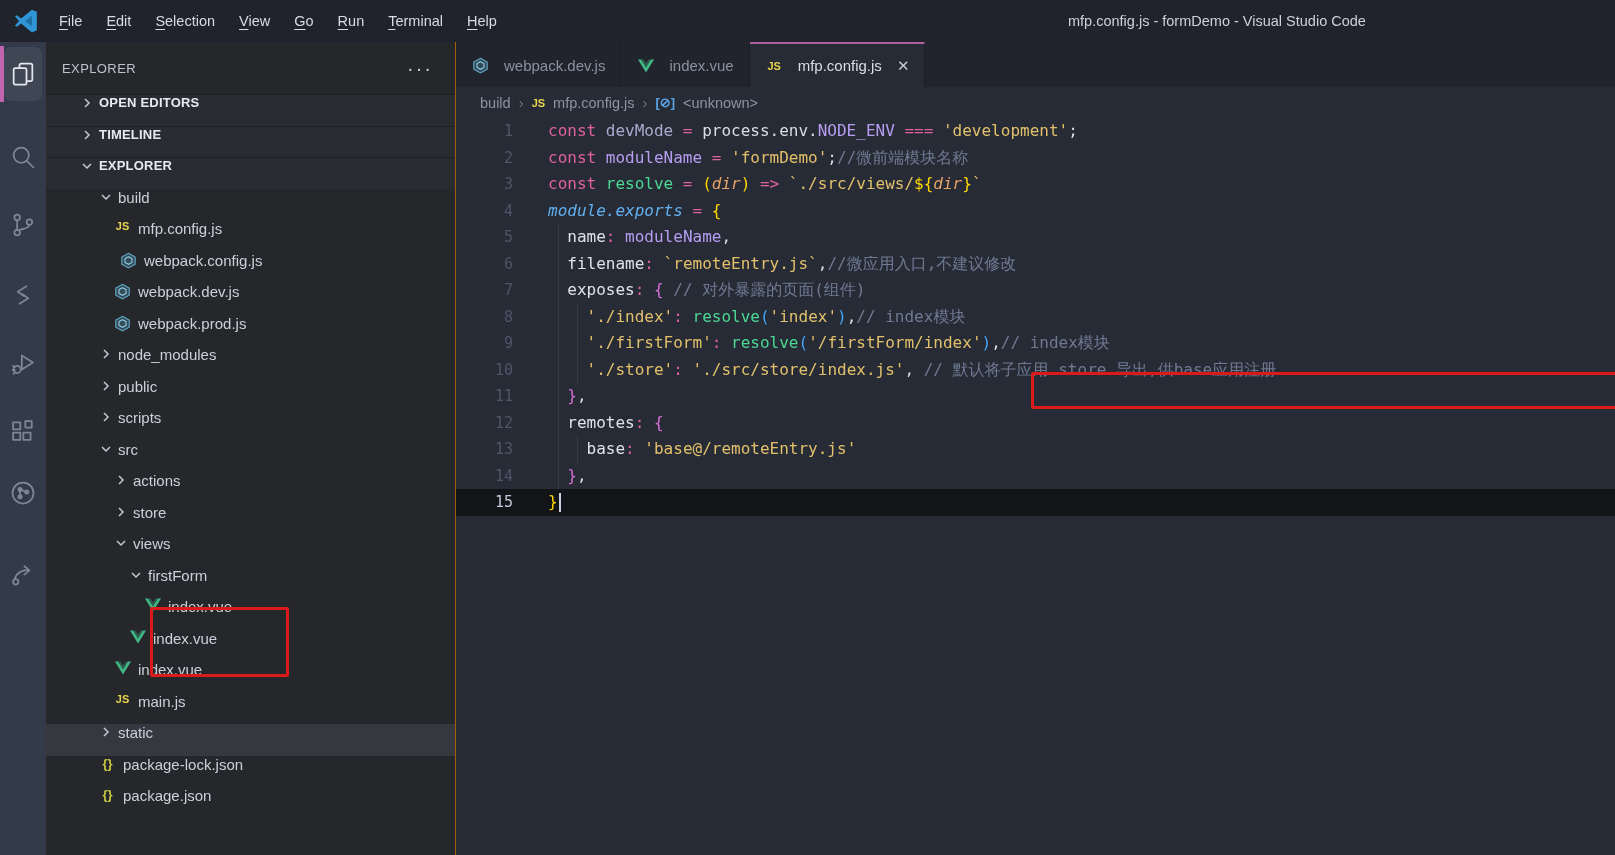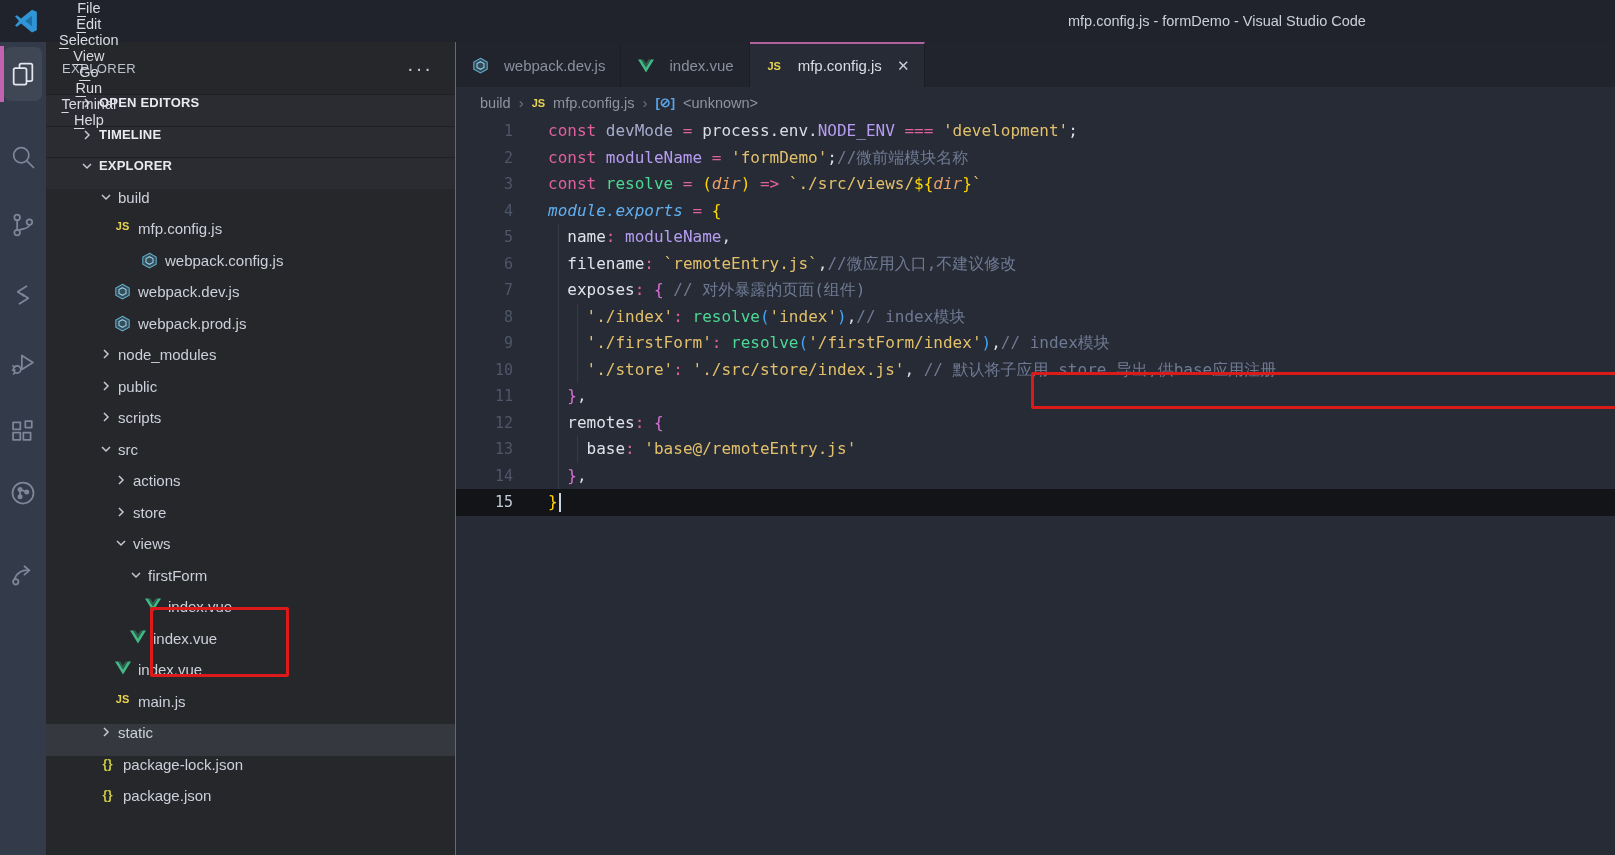--- a/index.html
+++ b/index.html
@@ -2,21 +2,21 @@
 <html><head>
 <meta charset="utf-8">
 <style>
   html,body{margin:0;padding:0;background:#111;}
   #app{position:relative;width:1615px;height:855px;overflow:hidden;background:#272b35;
        font-family:"Liberation Sans",sans-serif;-webkit-font-smoothing:antialiased;}
   
   .titlebar{position:absolute;top:0;left:0;right:0;height:42px;background:#20232b;
             display:flex;align-items:center;z-index:5;}
   .vslogo{margin:0 8px 0 13px;width:26px;height:26px;flex:none;}
-  .menubar{display:flex;height:100%;align-items:center;flex-direction:column;}
+  .menubar{display:flex;height:100%;align-items:center;}
   .menu-item{padding:0 12px;font-size:14.5px;color:#d8dbe2;height:100%;display:flex;align-items:center;cursor:default;}
   .menu-item u{text-underline-offset:3px;text-decoration-thickness:1px;}
   .window-title{position:absolute;left:1068px;top:0;height:42px;line-height:42px;
                 color:#ccd0d9;font-size:14.5px;white-space:nowrap;}
   
   .activitybar{position:absolute;top:42px;left:0;width:46px;bottom:0;background:#333a49;z-index:4;}
   .ab-item{position:absolute;left:0;width:46px;height:58px;display:flex;align-items:center;justify-content:center;color:#7e8698;}
   .ab-item .tile{width:38px;height:54px;display:flex;align-items:center;justify-content:center;border-radius:7px;}
   .ab-item.active{color:#e3e7f0;}
   .ab-item.active .tile{background:#3f4654;}
@@ -208,21 +208,21 @@
         <div class="row" style="padding-left:52px">
           <svg class="chev" viewBox="0 0 16 16" fill="none" stroke="currentColor" stroke-width="1.5">
             <path d="M4 6 l4 4 4-4"></path>
           </svg>
           <span>build</span>
         </div>
         <div class="row" style="padding-left:67px">
           <span class="fico js-badge">JS</span>
           <span>mfp.config.js</span>
         </div>
-        <div class="row" style="padding-left:94px">
+        <div class="row" style="padding-left:73px">
           <span class="fico">
             <svg width="17" height="17" viewBox="0 0 16 16">
               <path d="M8 1.2 L14.3 4.8 V11.5 L8 15 L1.7 11.5 V4.8 Z" fill="rgba(98,174,204,.28)" stroke="#62aecc" stroke-width="1"></path>
               <path d="M8 4.4 L11.3 6.2 V9.8 L8 11.6 L4.7 9.8 V6.2 Z" fill="none" stroke="#8fd0ea" stroke-width="1"></path>
             </svg>
           </span>
           <span>webpack.config.js</span>
         </div>
         <div class="row" style="padding-left:67px">
           <span class="fico">

